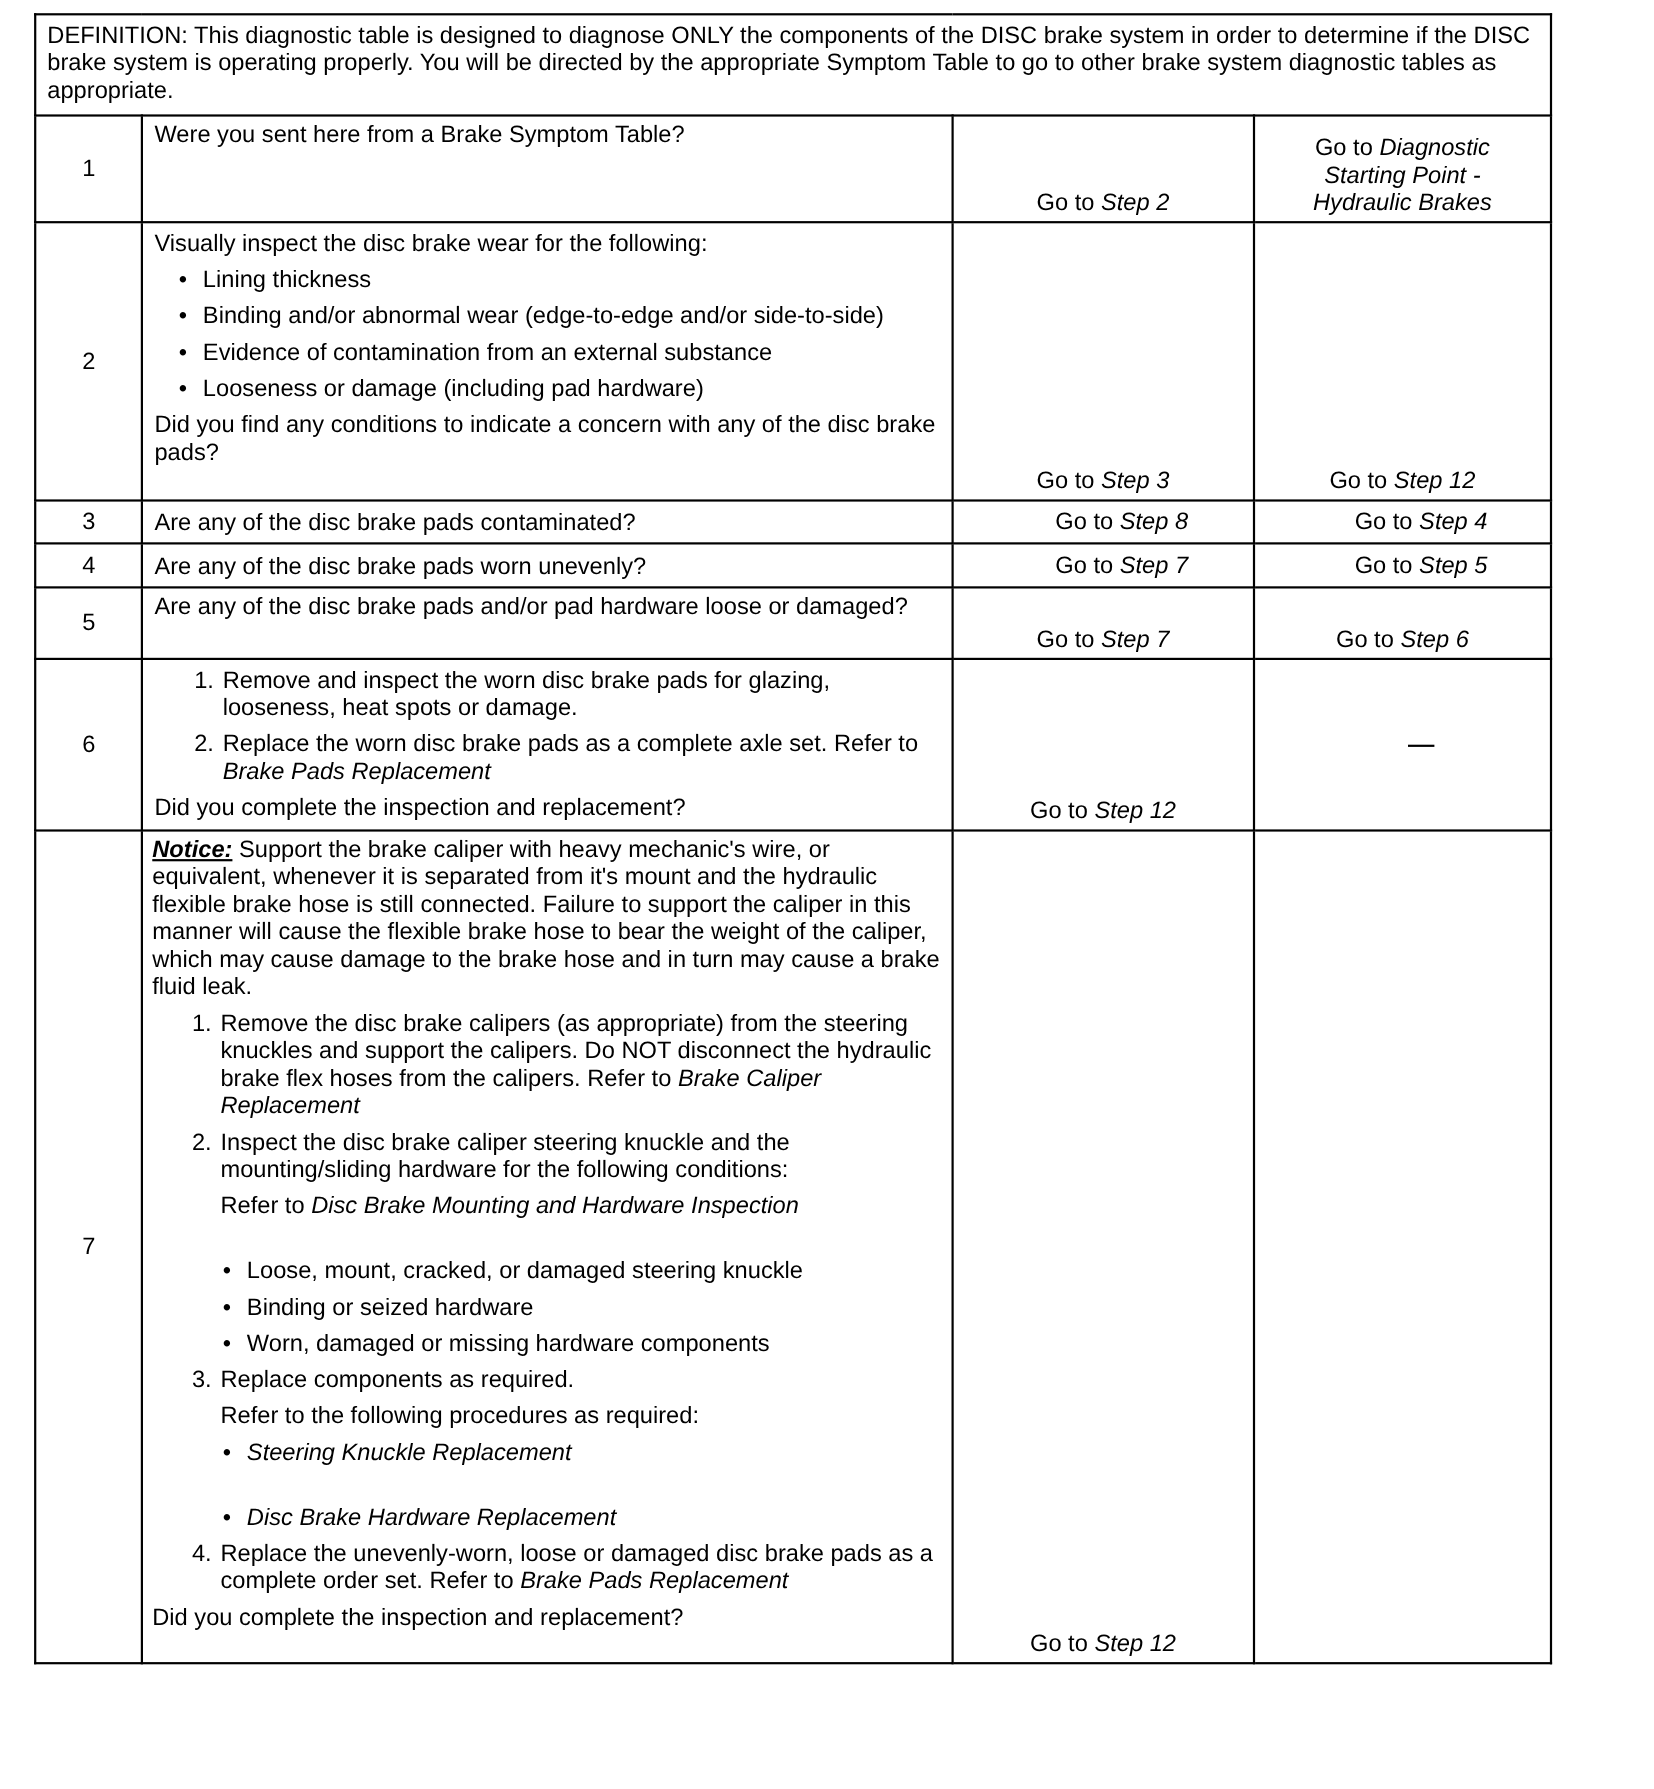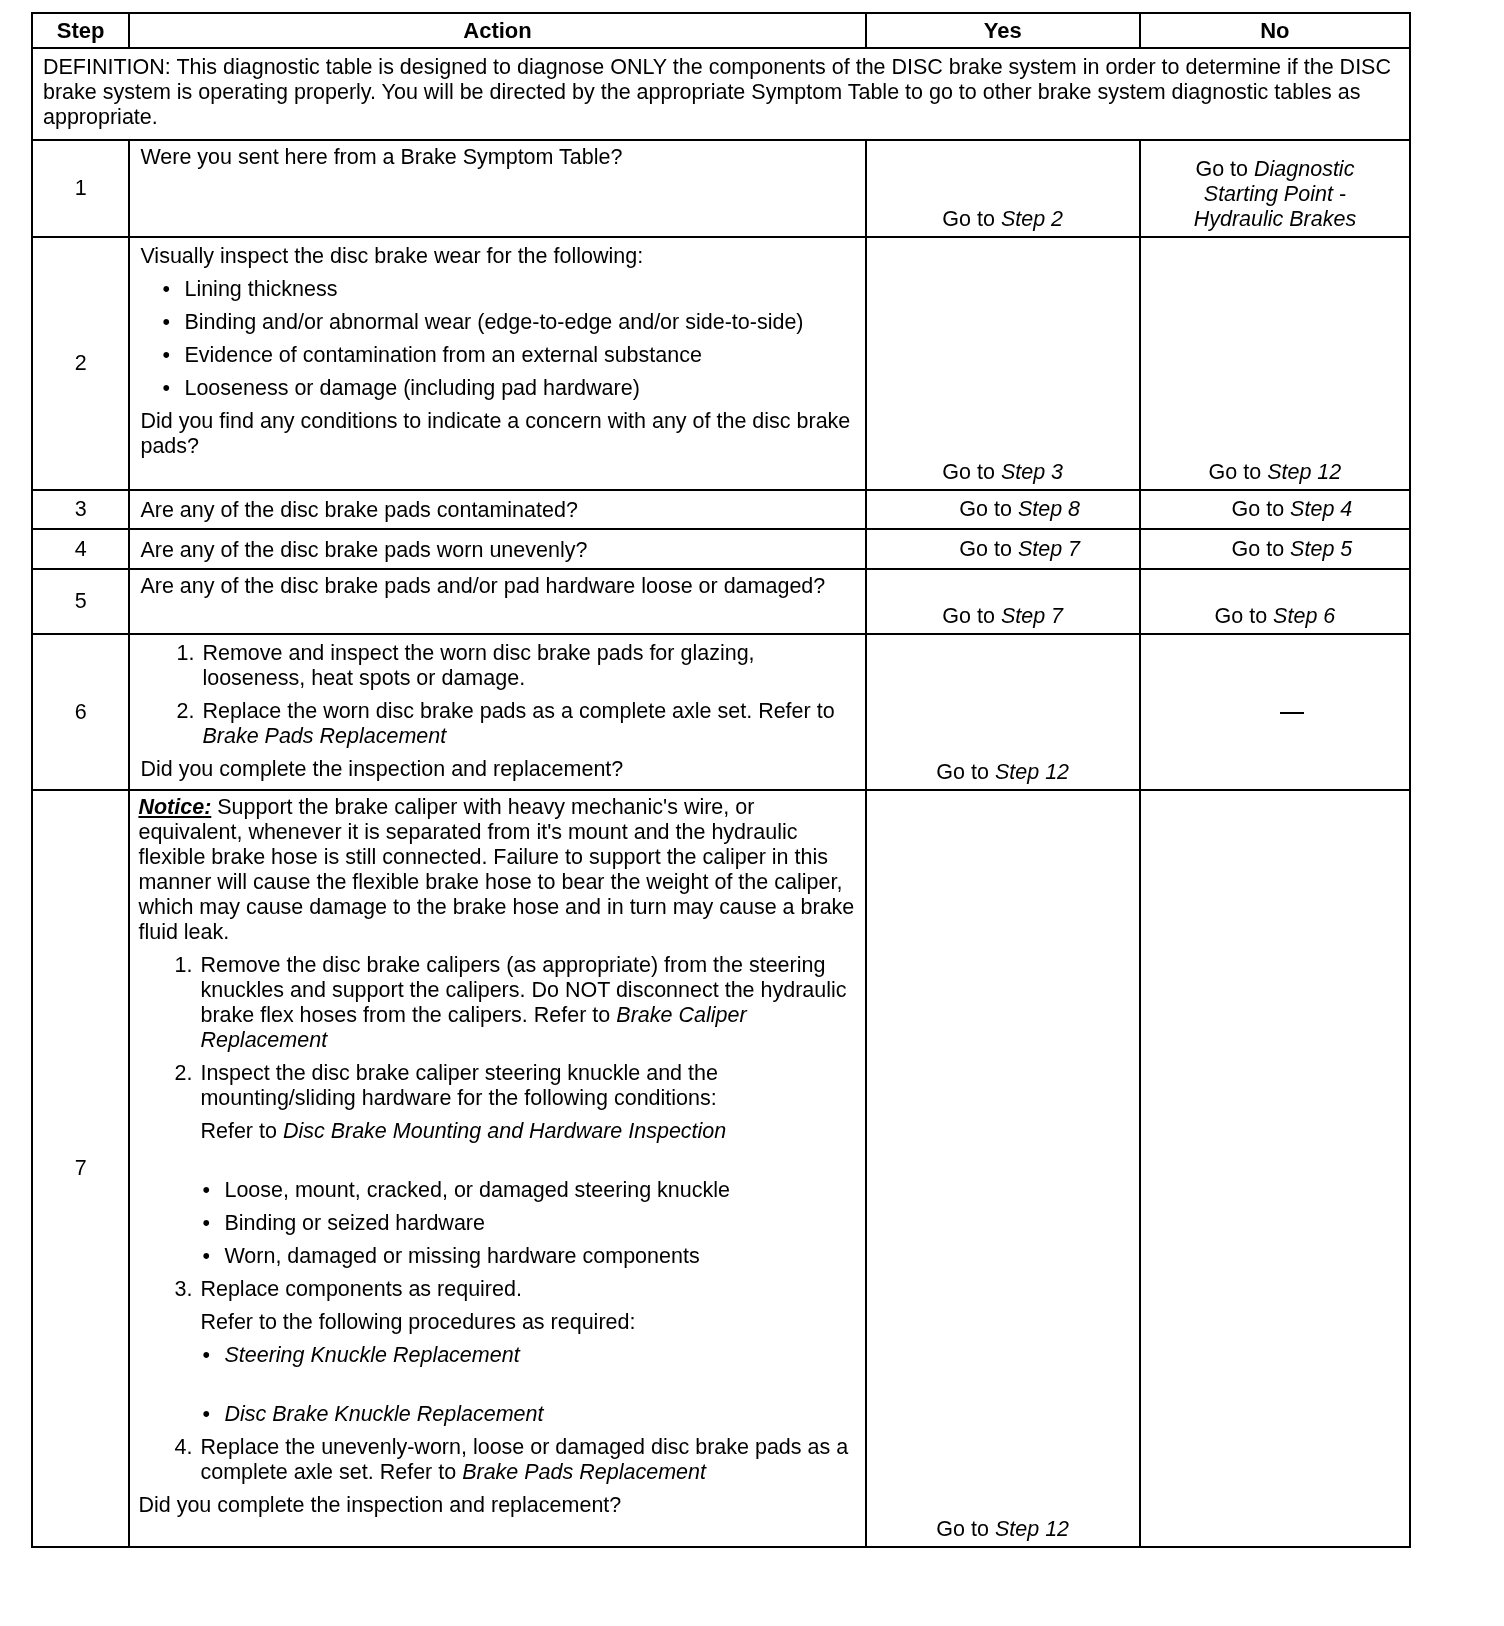--- a/index.html
+++ b/index.html
@@ -33,26 +33,20 @@
 <body>
 
 <table class="tbl">
   <colgroup>
     <col class="c-step">
       <col class="c-action">
       <col class="c-yes">
       <col class="c-no">
   </colgroup>
   <tbody>
-      <tr>
-    <th>Step</th>
-    <th>Action</th>
-    <th>Yes</th>
-    <th>No</th>
-  </tr>
   <tr>
     <td colspan="4" class="def">DEFINITION: This diagnostic table is designed to diagnose ONLY the components of the DISC brake system in order to determine if the DISC brake system is operating properly. You will be directed by the appropriate Symptom Table to go to other brake system diagnostic tables as appropriate.</td>
   </tr>
 
   <tr style="height:90px">
     <td class="step-num">1</td>
     <td class="act">
       <div>Were you sent here from a Brake Symptom Table?</div>
     </td>
     <td class="ans">
@@ -201,25 +195,25 @@
         <span>Replace components as required.</span>
       </div>
       <div class="sub">Refer to the following procedures as required:</div>
       <div class="bul2">
             <span class="dot">•</span>
             <span class="it">Steering Knuckle Replacement</span>
           </div>
       <div class="gap"></div>
       <div class="bul2">
             <span class="dot">•</span>
-            <span class="it">Disc Brake Knuckle Replacement</span>
+            <span class="it">Disc Brake Hardware Replacement</span>
           </div>
       <div class="num">
         <span class="n">4.</span>
-        <span><span>Replace the unevenly-worn, loose or damaged disc brake pads as a complete axle set. Refer to</span> <span class="it">Brake Pads Replacement</span></span>
+        <span><span>Replace the unevenly-worn, loose or damaged disc brake pads as a complete order set. Refer to</span> <span class="it">Brake Pads Replacement</span></span>
       </div>
       <div class="q">Did you complete the inspection and replacement?</div>
     </td>
     <td class="ans">
       <span>Go to</span>
       <span class="it">Step 12</span>
     </td>
     <td class="ans"></td>
   </tr>
 </tbody>

